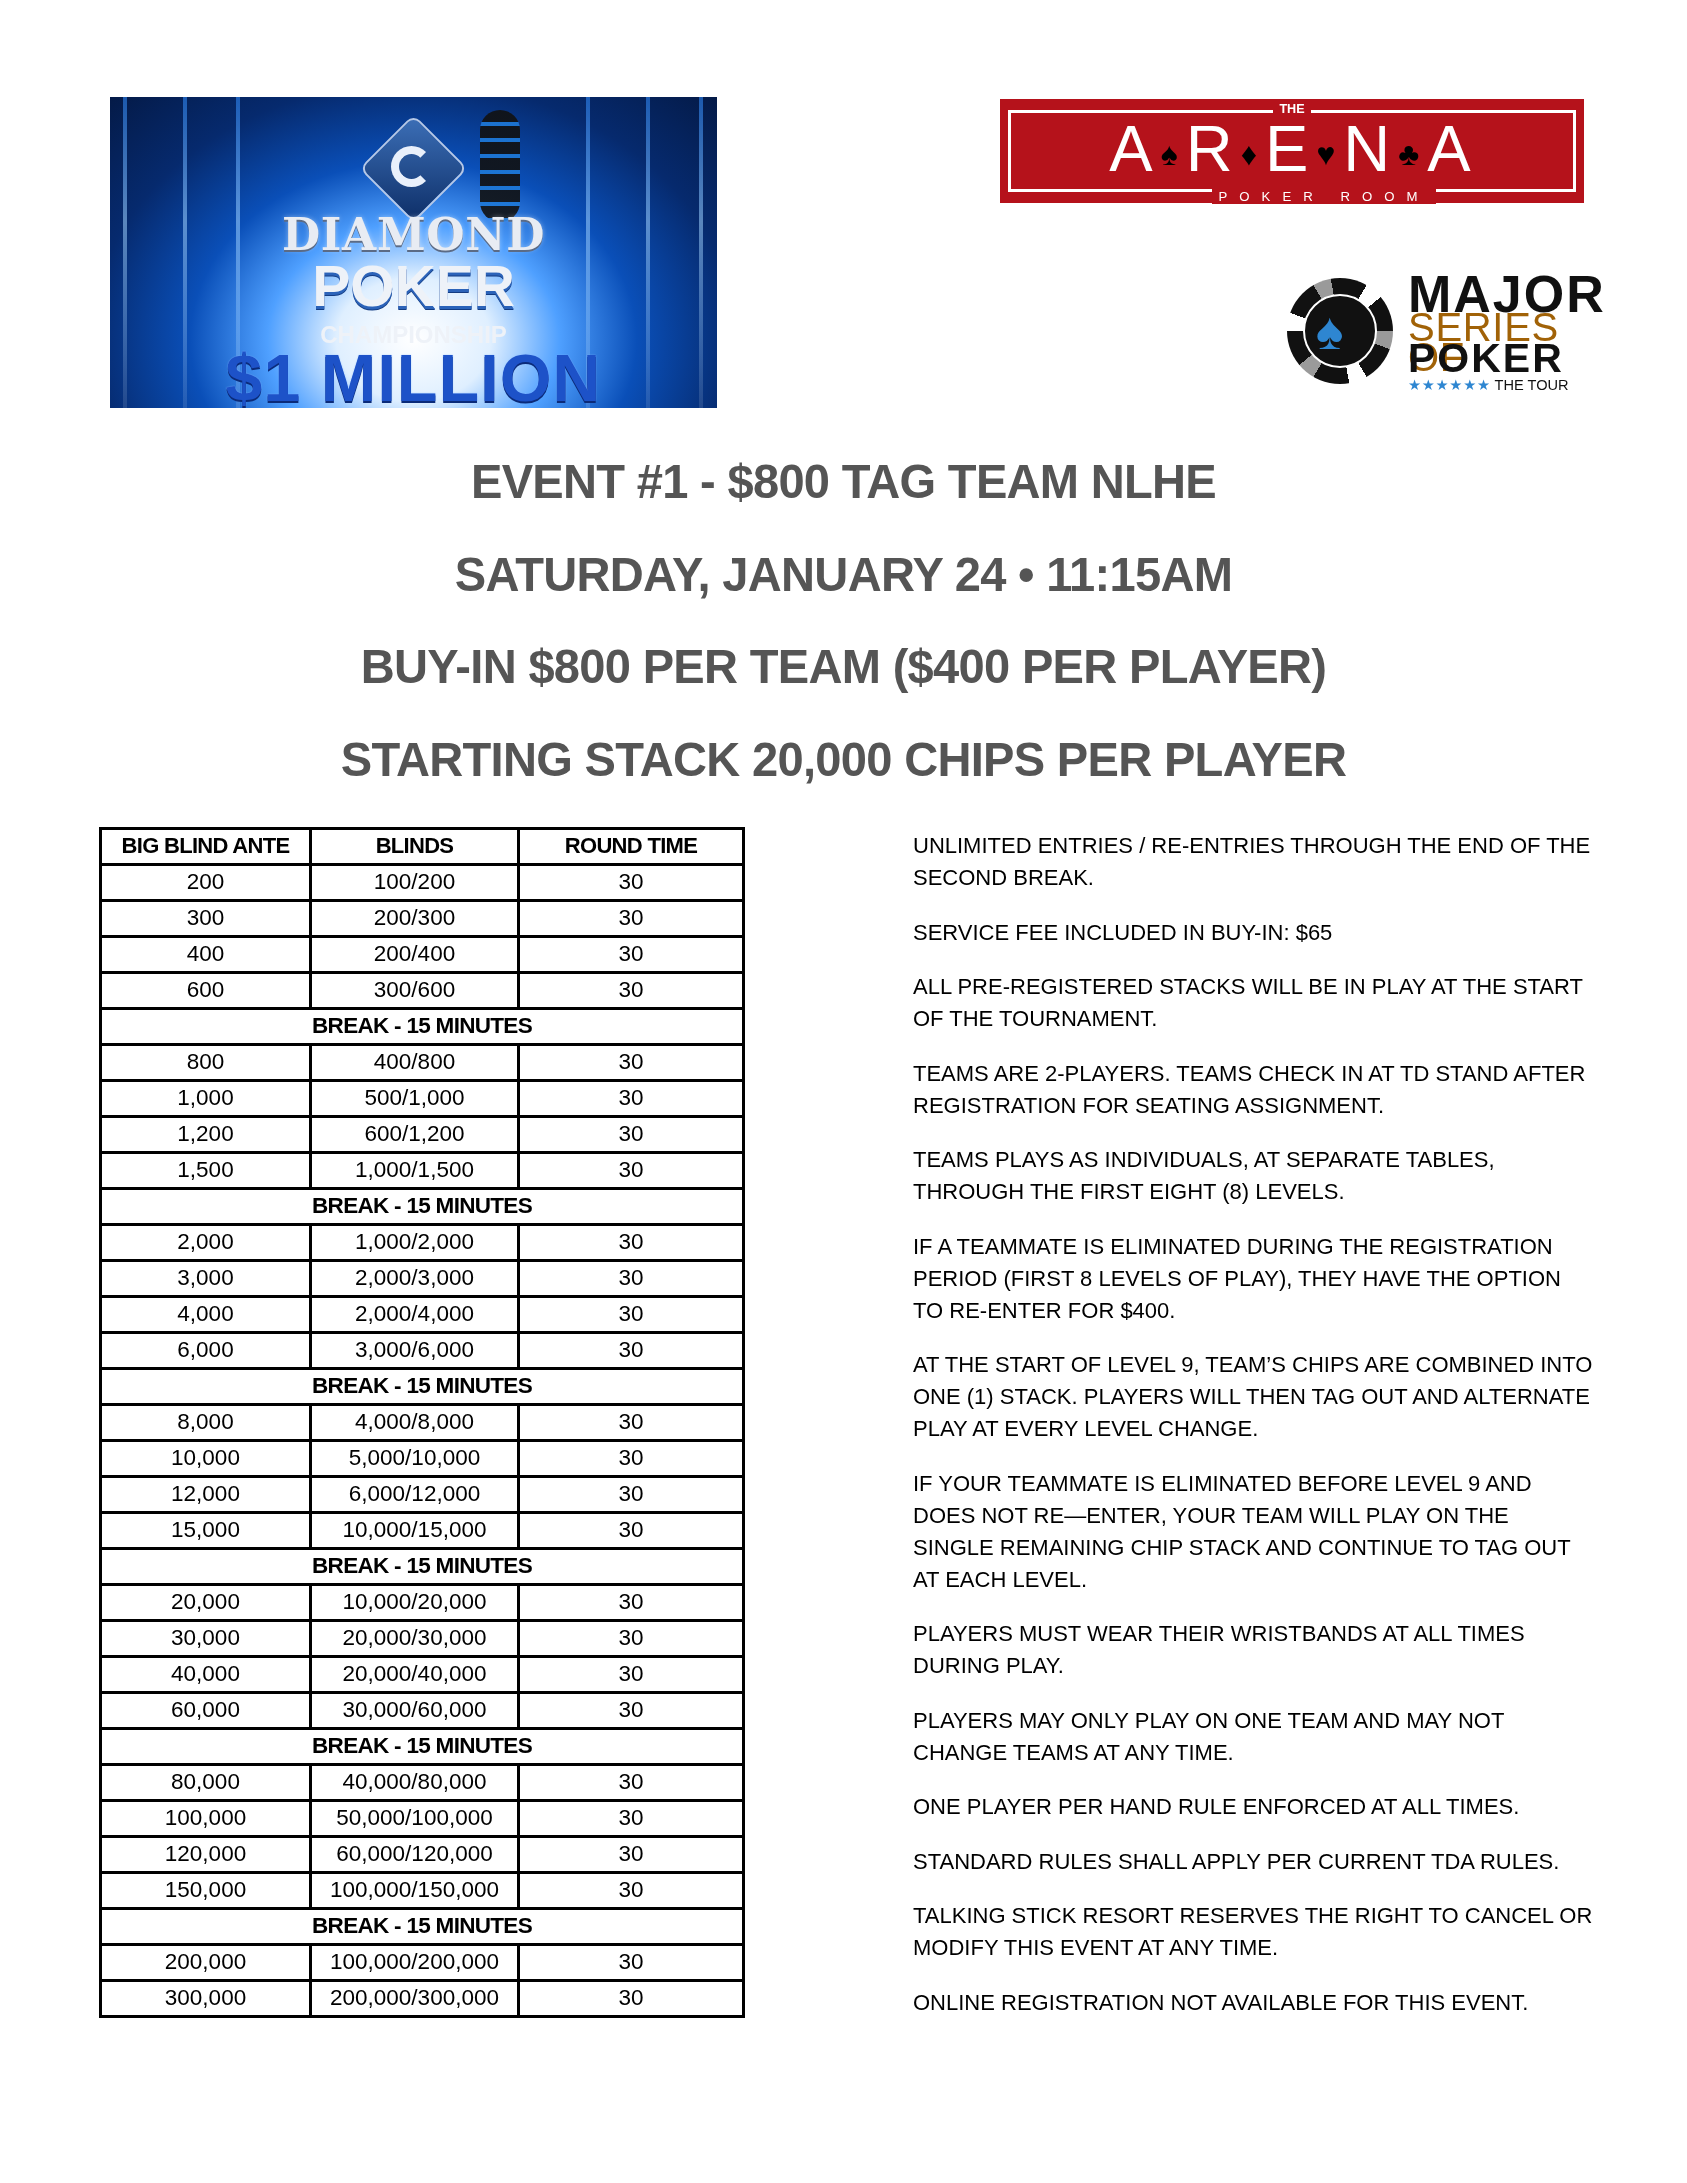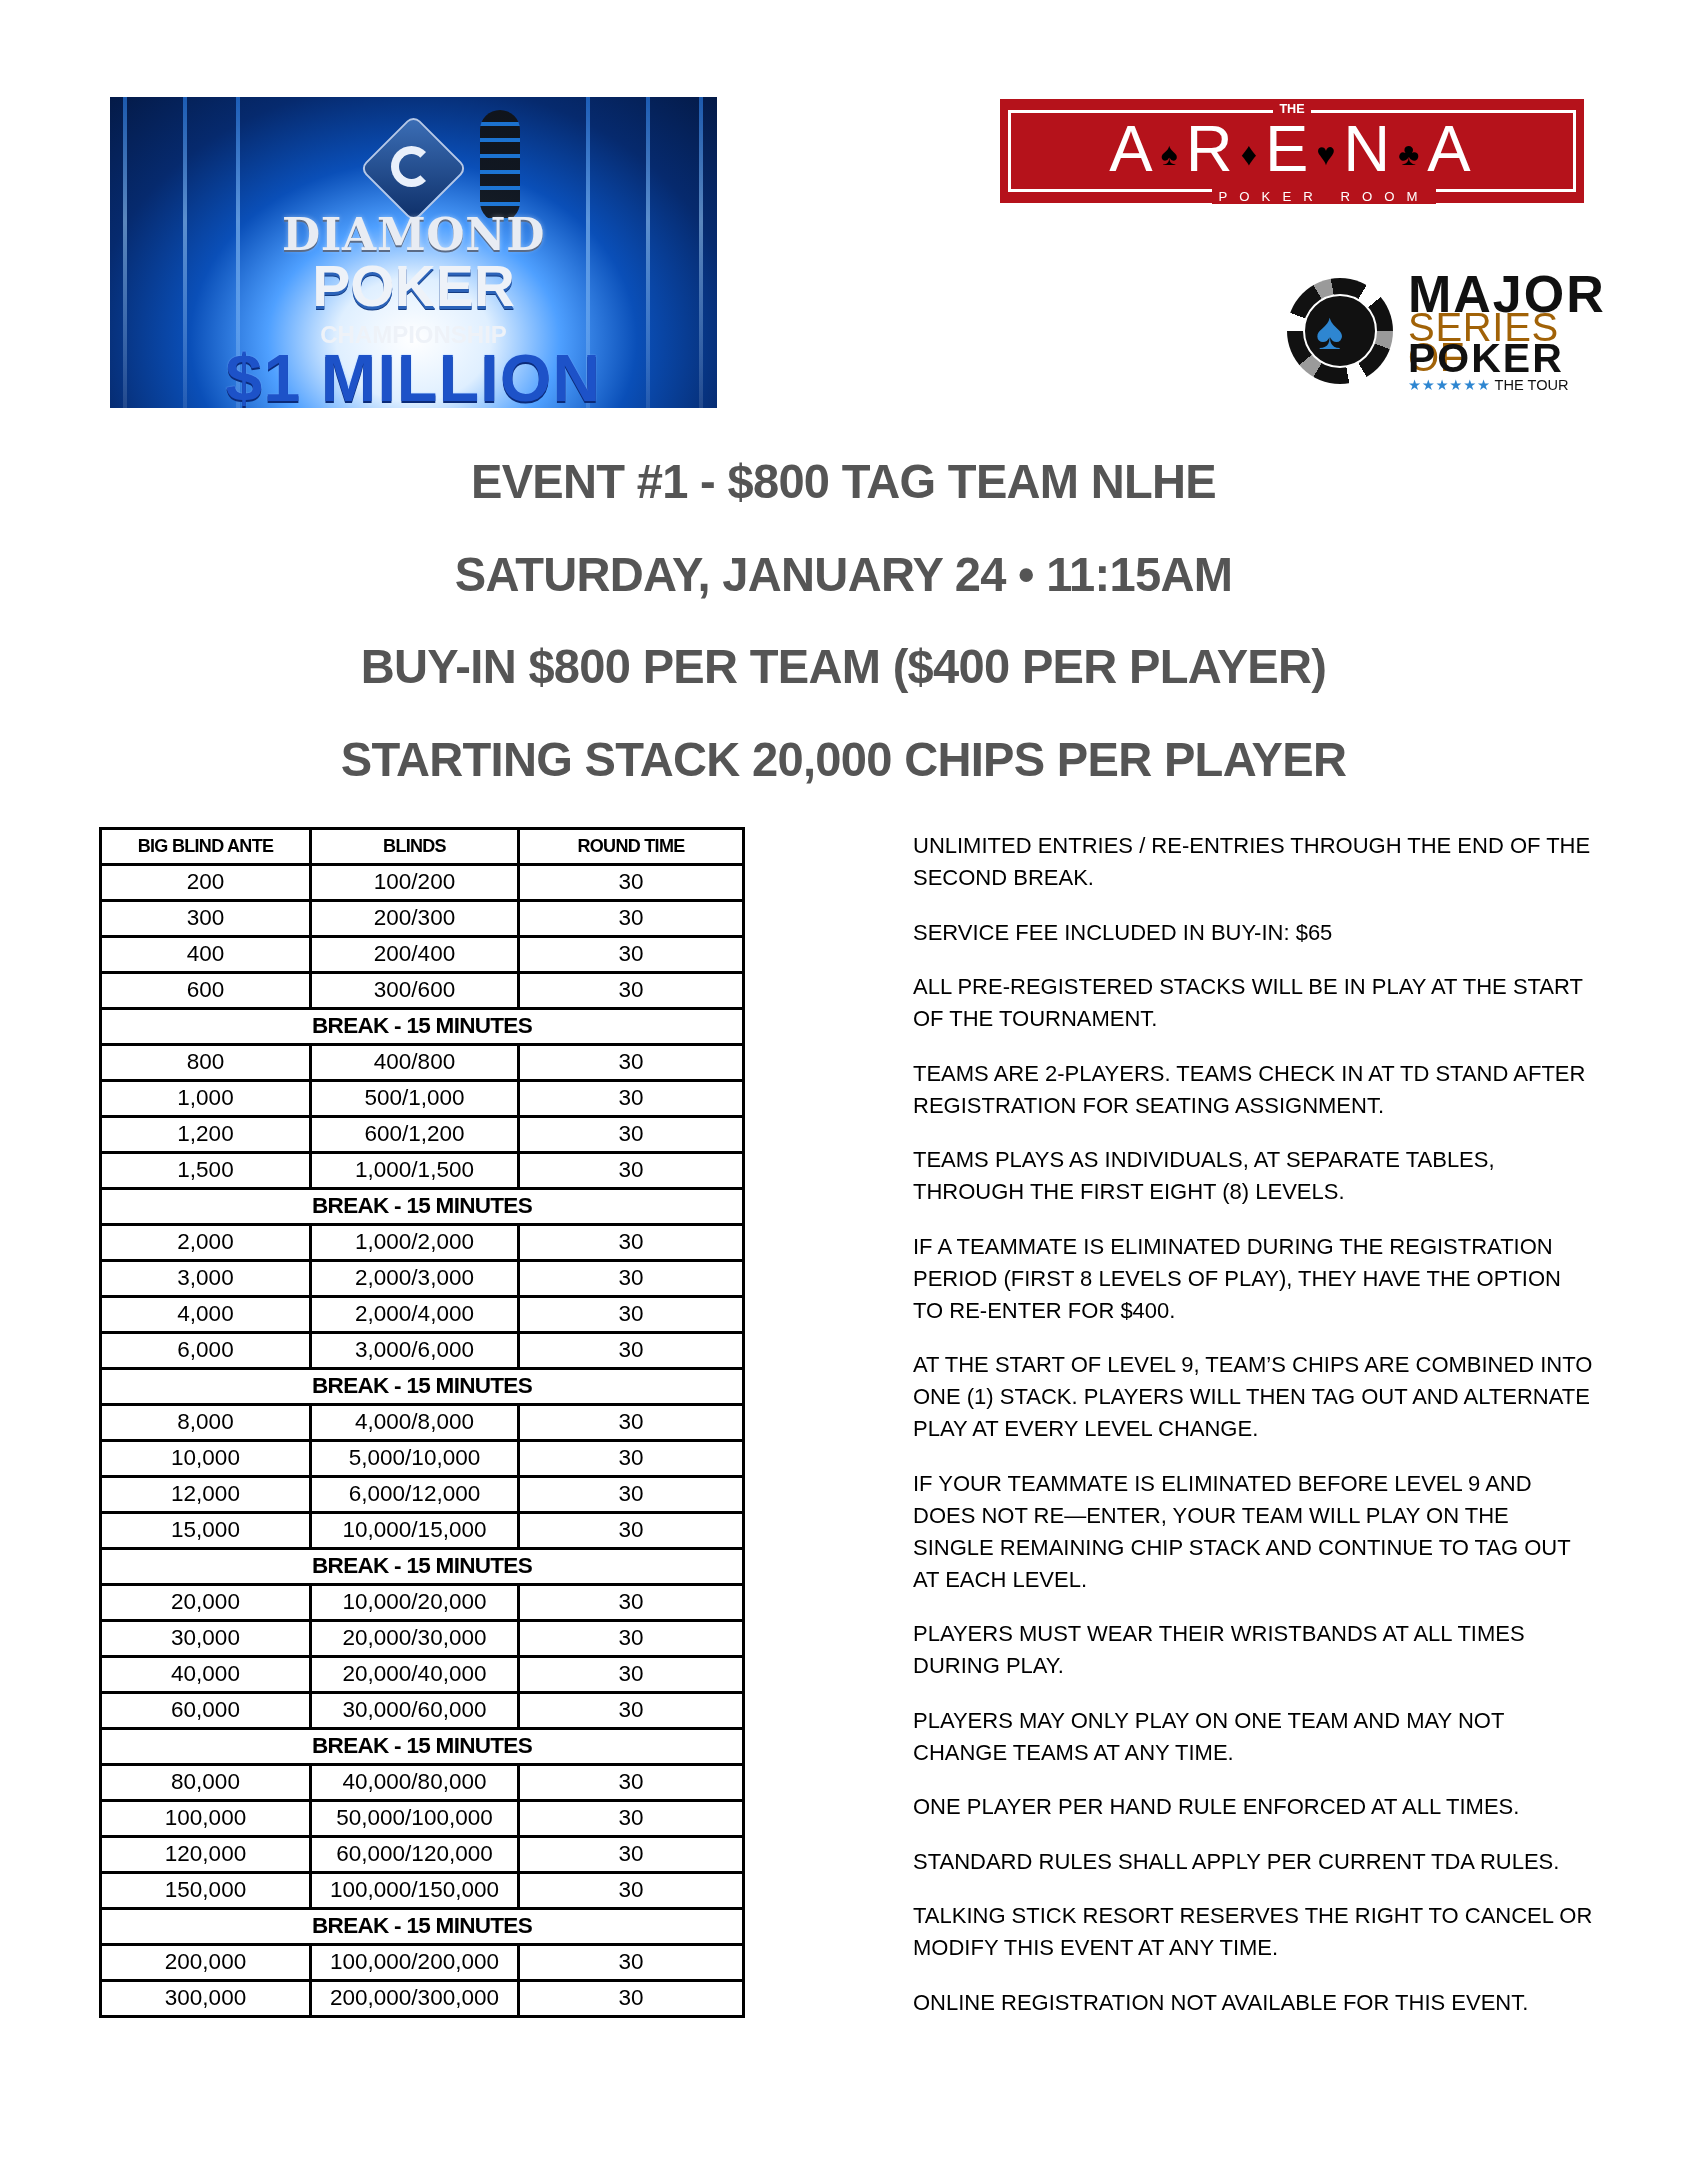--- a/index.html
+++ b/index.html
@@ -46,21 +46,21 @@
   .msop .m4 { position:absolute; left:132px; top:106px; font-size:14.6px; line-height:16px; color:#111; white-space:nowrap; }
   .msop .m4 .stars { color:#2e86d1; letter-spacing:0.7px; }
 
   
   .heading { position:absolute; left:0; width:1687px; text-align:center; font-family:"Liberation Sans", sans-serif; font-weight:bold; color:#555555;
     font-size:48px; letter-spacing:-0.7px; line-height:53px; transform:scaleX(0.98); }
 
   
   table.blinds { position:absolute; left:99px; top:827px; width:643px; border-collapse:collapse; table-layout:fixed; }
   table.blinds td, table.blinds th { border:3.3px solid #000; height:33px; padding:0; text-align:center; font-size:22.5px; line-height:26.5px; font-weight:normal; }
-  table.blinds th { font-weight:bold; font-size:18px; letter-spacing:-0.7px; }
+  table.blinds th { font-weight:bold; font-size:22px; letter-spacing:-0.7px; }
   table.blinds col.c1 { width:210px; } table.blinds col.c2 { width:208px; } table.blinds col.c3 { width:225px; }
   table.blinds td.brk { font-weight:bold; letter-spacing:-0.7px; }
 
   
   .rules { position:absolute; left:913px; top:830px; width:681px; font-size:22px; line-height:32px; color:#000; }
   .rules p { margin:0 0 22.5px 0; }
 </style>
 </head>
 <body>
 

